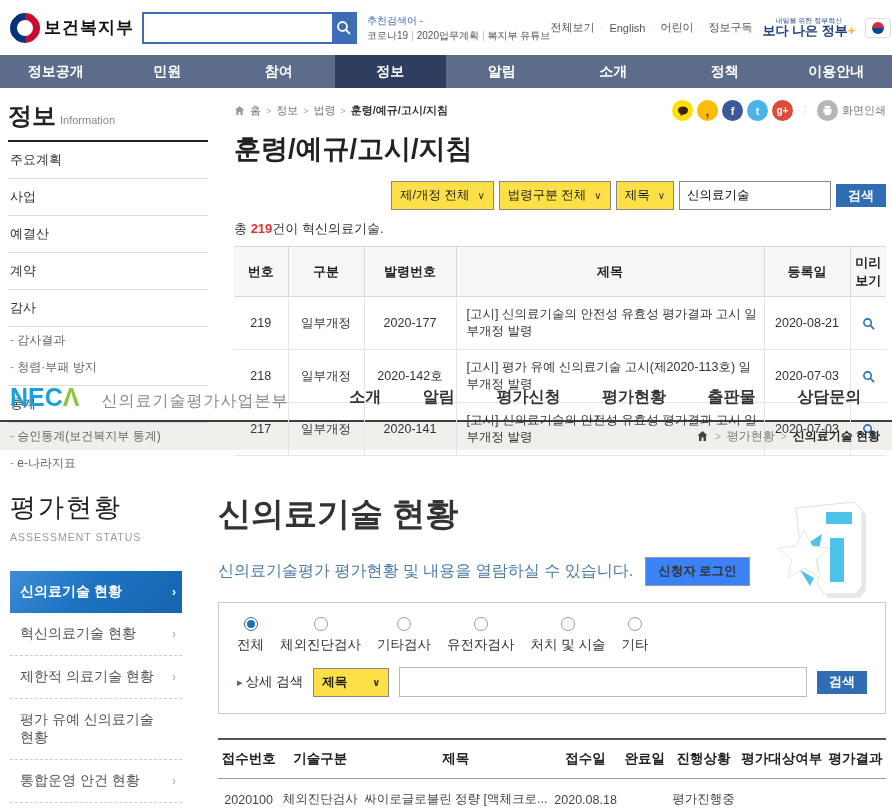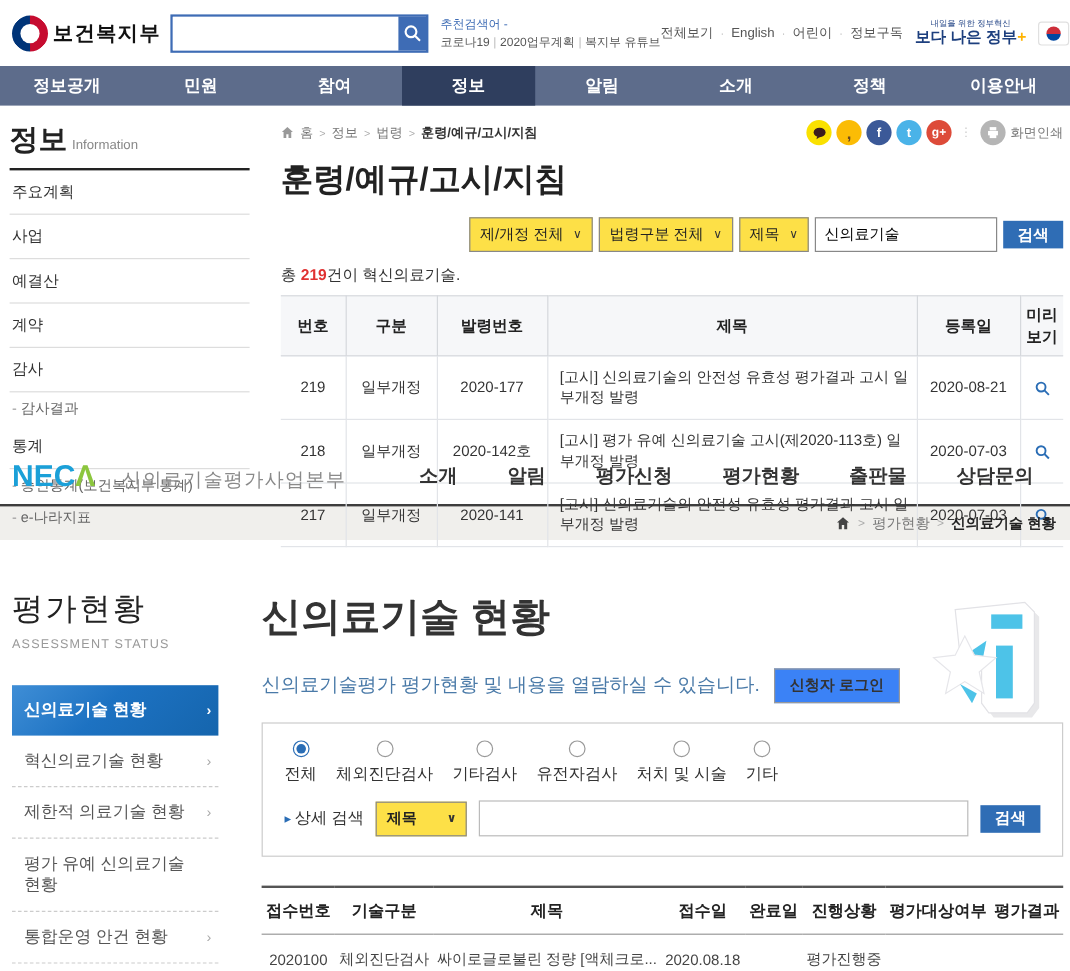--- a/index.html
+++ b/index.html
@@ -205,20 +205,21 @@
       <div class="snb-title">
         <span>정보</span><span class="en">Information</span>
       </div>
       <ul>
         <li class="main-item">주요계획</li>
         <li class="main-item">사업</li>
         <li class="main-item">예결산</li>
         <li class="main-item">계약</li>
         <li class="main-item">감사</li>
         <li class="sub-item">감사결과</li>
+        <li class="sub-item group-end">청렴·부패 방지</li>
         <li class="main-item">통계</li>
         <li class="sub-item">승인통계(보건복지부 통계)</li>
         <li class="sub-item">e-나라지표</li>
       </ul>
     </aside>
 
     <main class="top-main">
       <div class="crumb-row">
         <div class="breadcrumb">
           <span>

